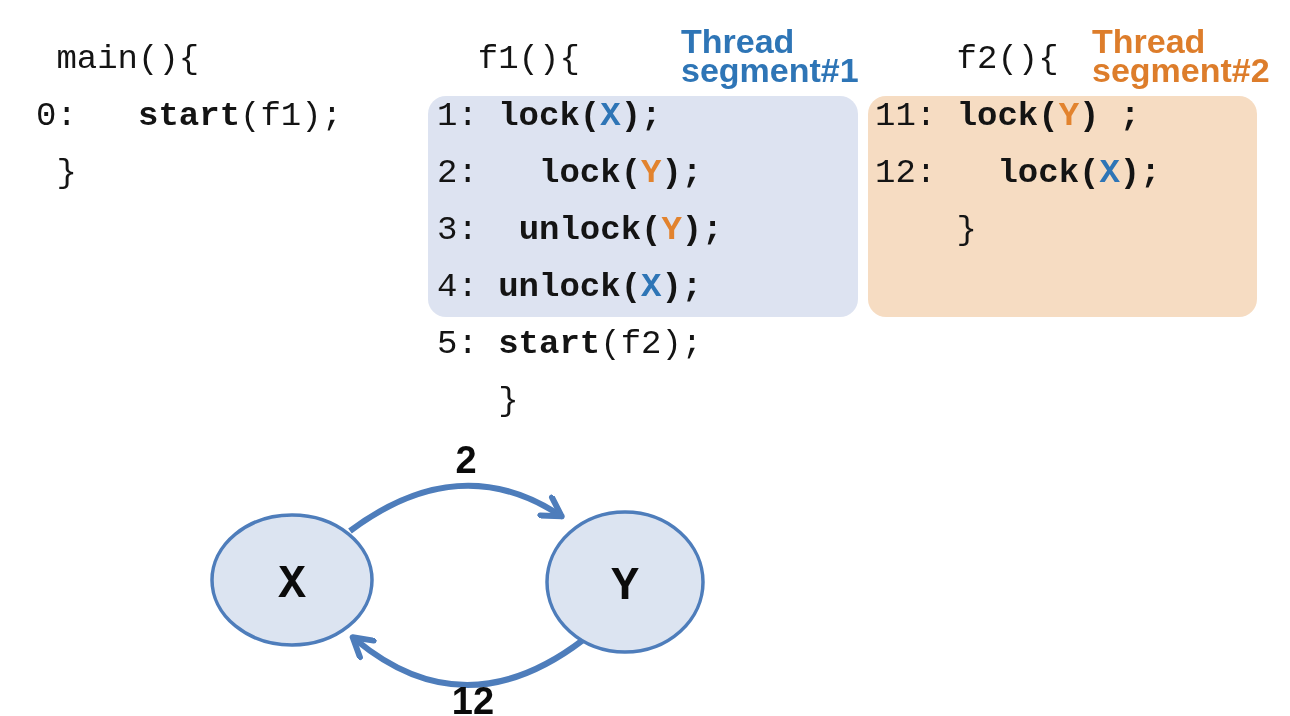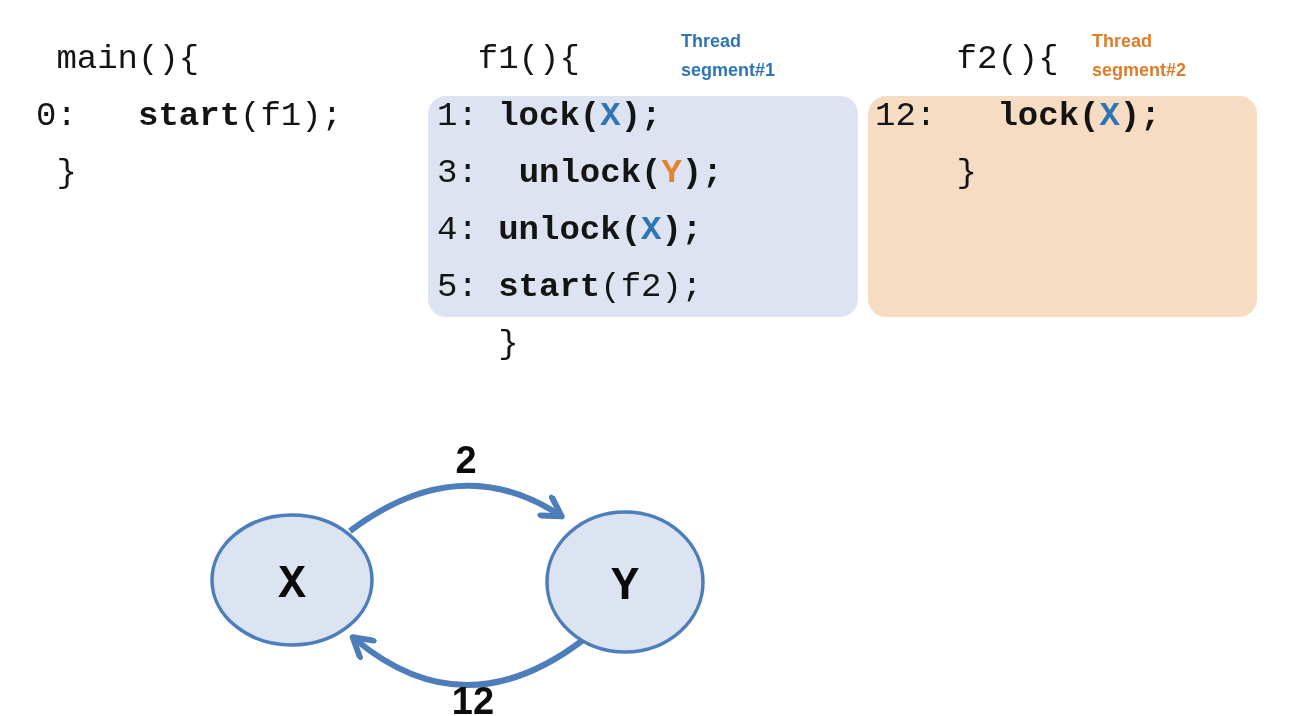--- a/index.html
+++ b/index.html
@@ -20,21 +20,21 @@
   .code-line{white-space:pre;}
   .kw{font-weight:bold;}
   .lx{font-weight:bold; color:var(--lock-x-blue);}
   .ly{font-weight:bold; color:var(--lock-y-orange);}
   #col-main{left:36px;}
   #col-f1{left:437px;}
   #col-f2{left:875px;}
   
   .thread-label{
     position:absolute; top:27px; z-index:3;
-    font-weight:bold; font-size:18px; line-height:29px;
+    font-weight:bold; font-size:34px; line-height:29px;
   }
   #thread1-label{left:681px; color:var(--thread1-label-blue);}
   #thread2-label{left:1092px; color:var(--thread2-label-orange);}
   
   #lock-graph{position:absolute; left:0; top:0; width:1290px; height:716px; z-index:2;}
   #lock-graph ellipse{fill:var(--node-fill); stroke:var(--node-stroke); stroke-width:3.5px;}
   #lock-graph path.edge{fill:none; stroke:var(--arrow-stroke); stroke-width:6px;}
   .node-label{
     font-family:"Liberation Mono","DejaVu Sans Mono",monospace;
     font-size:46px; font-weight:bold; fill:#0b0b0b; text-anchor:middle;
@@ -59,27 +59,29 @@
   <div id="box-seg2" class="hl-box"></div>
 
   <div id="col-main" class="code-col">
       <div class="code-line"><span> main(){</span></div>
       <div class="code-line"><span>0:   </span><span class="kw">start</span><span>(f1);</span></div>
       <div class="code-line"><span> }</span></div>
     </div>
   <div id="col-f1" class="code-col">
       <div class="code-line"><span>  f1(){</span></div>
       <div class="code-line"><span>1: </span><span class="kw">lock(</span><span class="lx">X</span><span class="kw">);</span></div>
+      <div class="code-line"><span>2:   </span><span class="kw">lock(</span><span class="ly">Y</span><span class="kw">);</span></div>
       <div class="code-line"><span>3:  </span><span class="kw">unlock(</span><span class="ly">Y</span><span class="kw">);</span></div>
       <div class="code-line"><span>4: </span><span class="kw">unlock(</span><span class="lx">X</span><span class="kw">);</span></div>
       <div class="code-line"><span>5: </span><span class="kw">start</span><span>(f2);</span></div>
       <div class="code-line"><span>   }</span></div>
     </div>
   <div id="col-f2" class="code-col">
       <div class="code-line"><span>    f2(){</span></div>
+      <div class="code-line"><span>11: </span><span class="kw">lock(</span><span class="ly">Y</span><span class="kw">) ;</span></div>
       <div class="code-line"><span>12:   </span><span class="kw">lock(</span><span class="lx">X</span><span class="kw">);</span></div>
       <div class="code-line"><span>    }</span></div>
     </div>
 
   <div id="thread1-label" class="thread-label">
     <div>Thread</div>
     <div>segment#1</div>
   </div>
   <div id="thread2-label" class="thread-label">
     <div>Thread</div>

